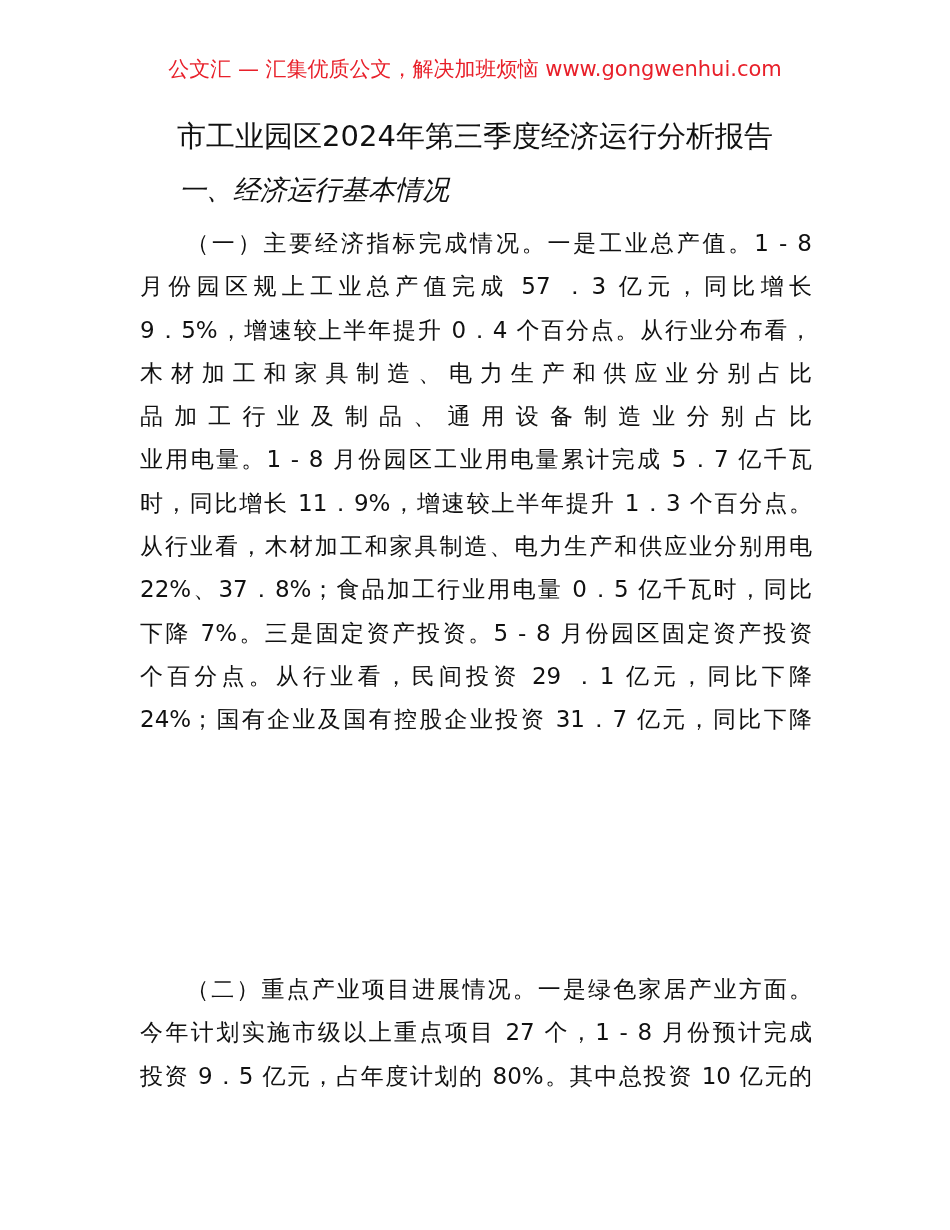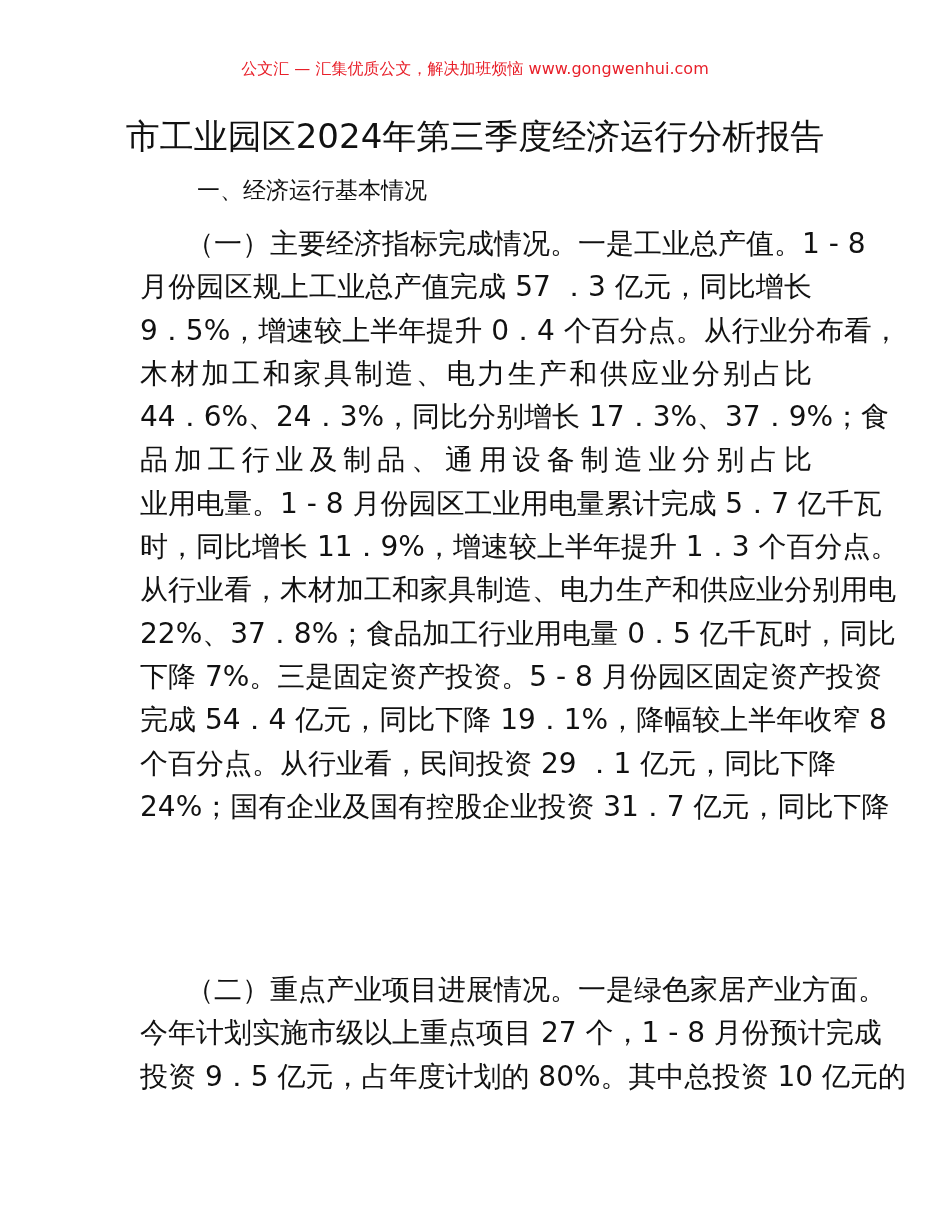--- a/index.html
+++ b/index.html
@@ -14,46 +14,47 @@
     overflow: hidden;
     font-family: "DejaVu Sans", "Liberation Sans", sans-serif;
     color: #111111;
   }
   .banner {
     position: absolute;
     top: 57px;
     left: 0;
     width: 950px;
     text-align: center;
-    font-size: 16px;
+    font-size: 21px;
     color: #e8202a;
     line-height: 24px;
   }
   .title {
     position: absolute;
     top: 112px;
     left: 0;
     width: 950px;
     text-align: center;
-    font-size: 34px;
+    font-size: 29px;
     line-height: 48px;
     color: #111;
   }
   .h1 {
     position: absolute;
     top: 168px;
-    left: 197px;
-    font-size: 23px;
+    left: 179px;
+    font-size: 27px;
     line-height: 44px;
+    font-style: italic;
   }
   .para {
     position: absolute;
     left: 140px;
     width: 672px;
-    font-size: 28px;
+    font-size: 23px;
     line-height: 43.3px;
     text-align: justify;
     text-align-last: left;
     letter-spacing: 0px;
   }
   .para .line {
     display: block;
     white-space: nowrap;
     text-align: justify;
     text-align-last: justify;
@@ -76,28 +77,26 @@
 
 <div class="title">市工业园区2024年第三季度经济运行分析报告</div>
 
 <div class="h1">一、经济运行基本情况</div>
 
 <div class="para" id="p1">
   <span class="line indent">（一）主要经济指标完成情况。一是工业总产值。1 - 8</span>
   <span class="line">月份园区规上工业总产值完成 57 ．3 亿元，同比增长</span>
   <span class="line">9．5%，增速较上半年提升 0．4 个百分点。从行业分布看，</span>
   <span class="line">木材加工和家具制造、电力生产和供应业分别占比</span>
-  <span class="line">44．6%、24．3%，同比分别增长 17．3%、37．9%；食</span>
   <span class="line">品加工行业及制品、通用设备制造业分别占比</span>
   <span class="line">业用电量。1 - 8 月份园区工业用电量累计完成 5．7 亿千瓦</span>
   <span class="line">时，同比增长 11．9%，增速较上半年提升 1．3 个百分点。</span>
   <span class="line">从行业看，木材加工和家具制造、电力生产和供应业分别用电</span>
   <span class="line">22%、37．8%；食品加工行业用电量 0．5 亿千瓦时，同比</span>
   <span class="line">下降 7%。三是固定资产投资。5 - 8 月份园区固定资产投资</span>
-  <span class="line">完成 54．4 亿元，同比下降 19．1%，降幅较上半年收窄 8</span>
   <span class="line">个百分点。从行业看，民间投资 29 ．1 亿元，同比下降</span>
   <span class="line">24%；国有企业及国有控股企业投资 31．7 亿元，同比下降</span>
 </div>
 
 <div class="para" id="p2">
   <span class="line indent">（二）重点产业项目进展情况。一是绿色家居产业方面。</span>
   <span class="line">今年计划实施市级以上重点项目 27 个，1 - 8 月份预计完成</span>
   <span class="line">投资 9．5 亿元，占年度计划的 80%。其中总投资 10 亿元的</span>
 </div>
 

